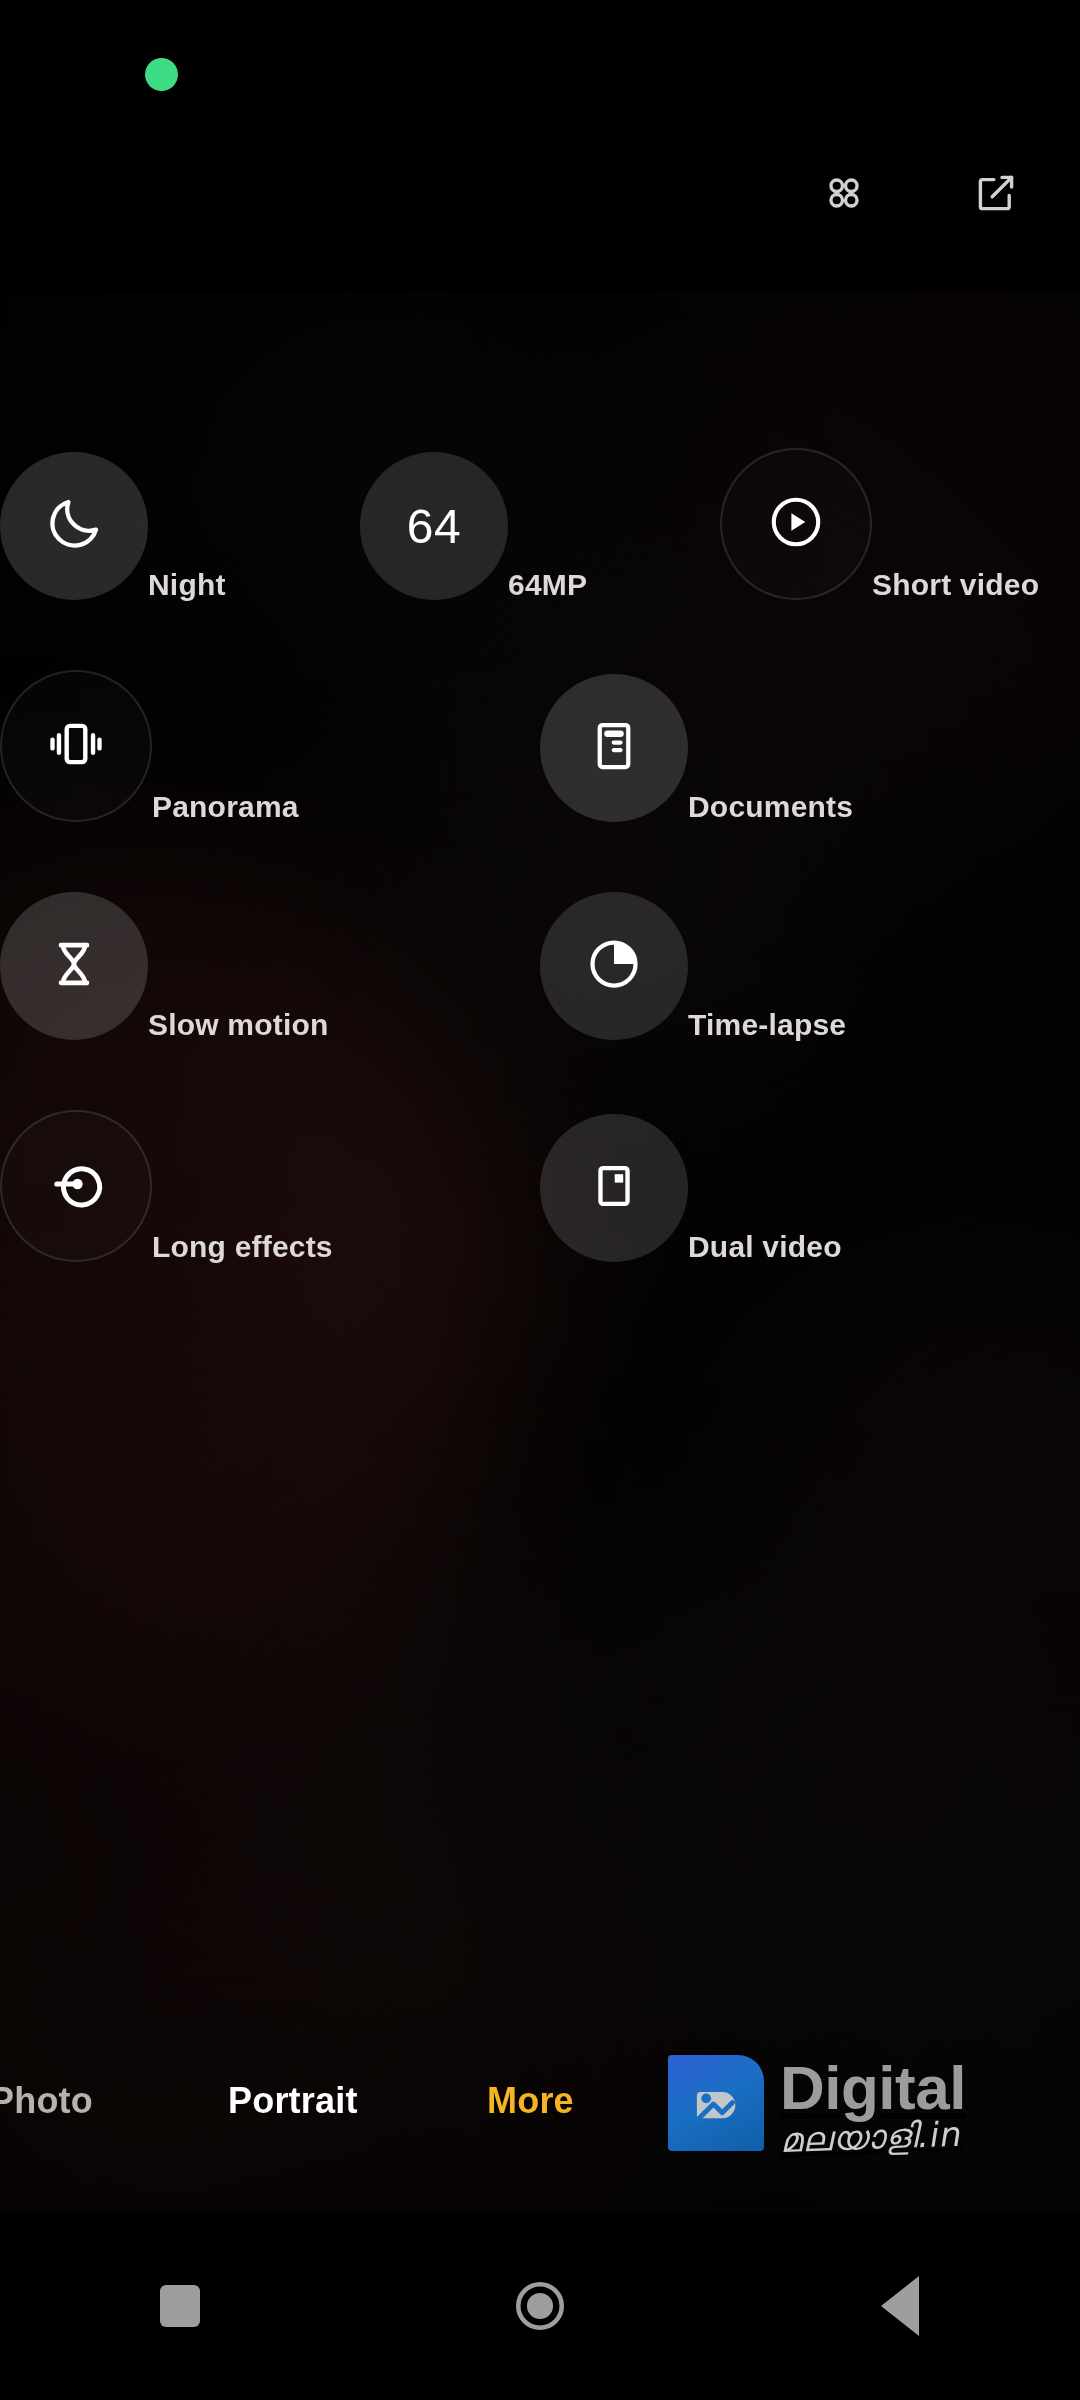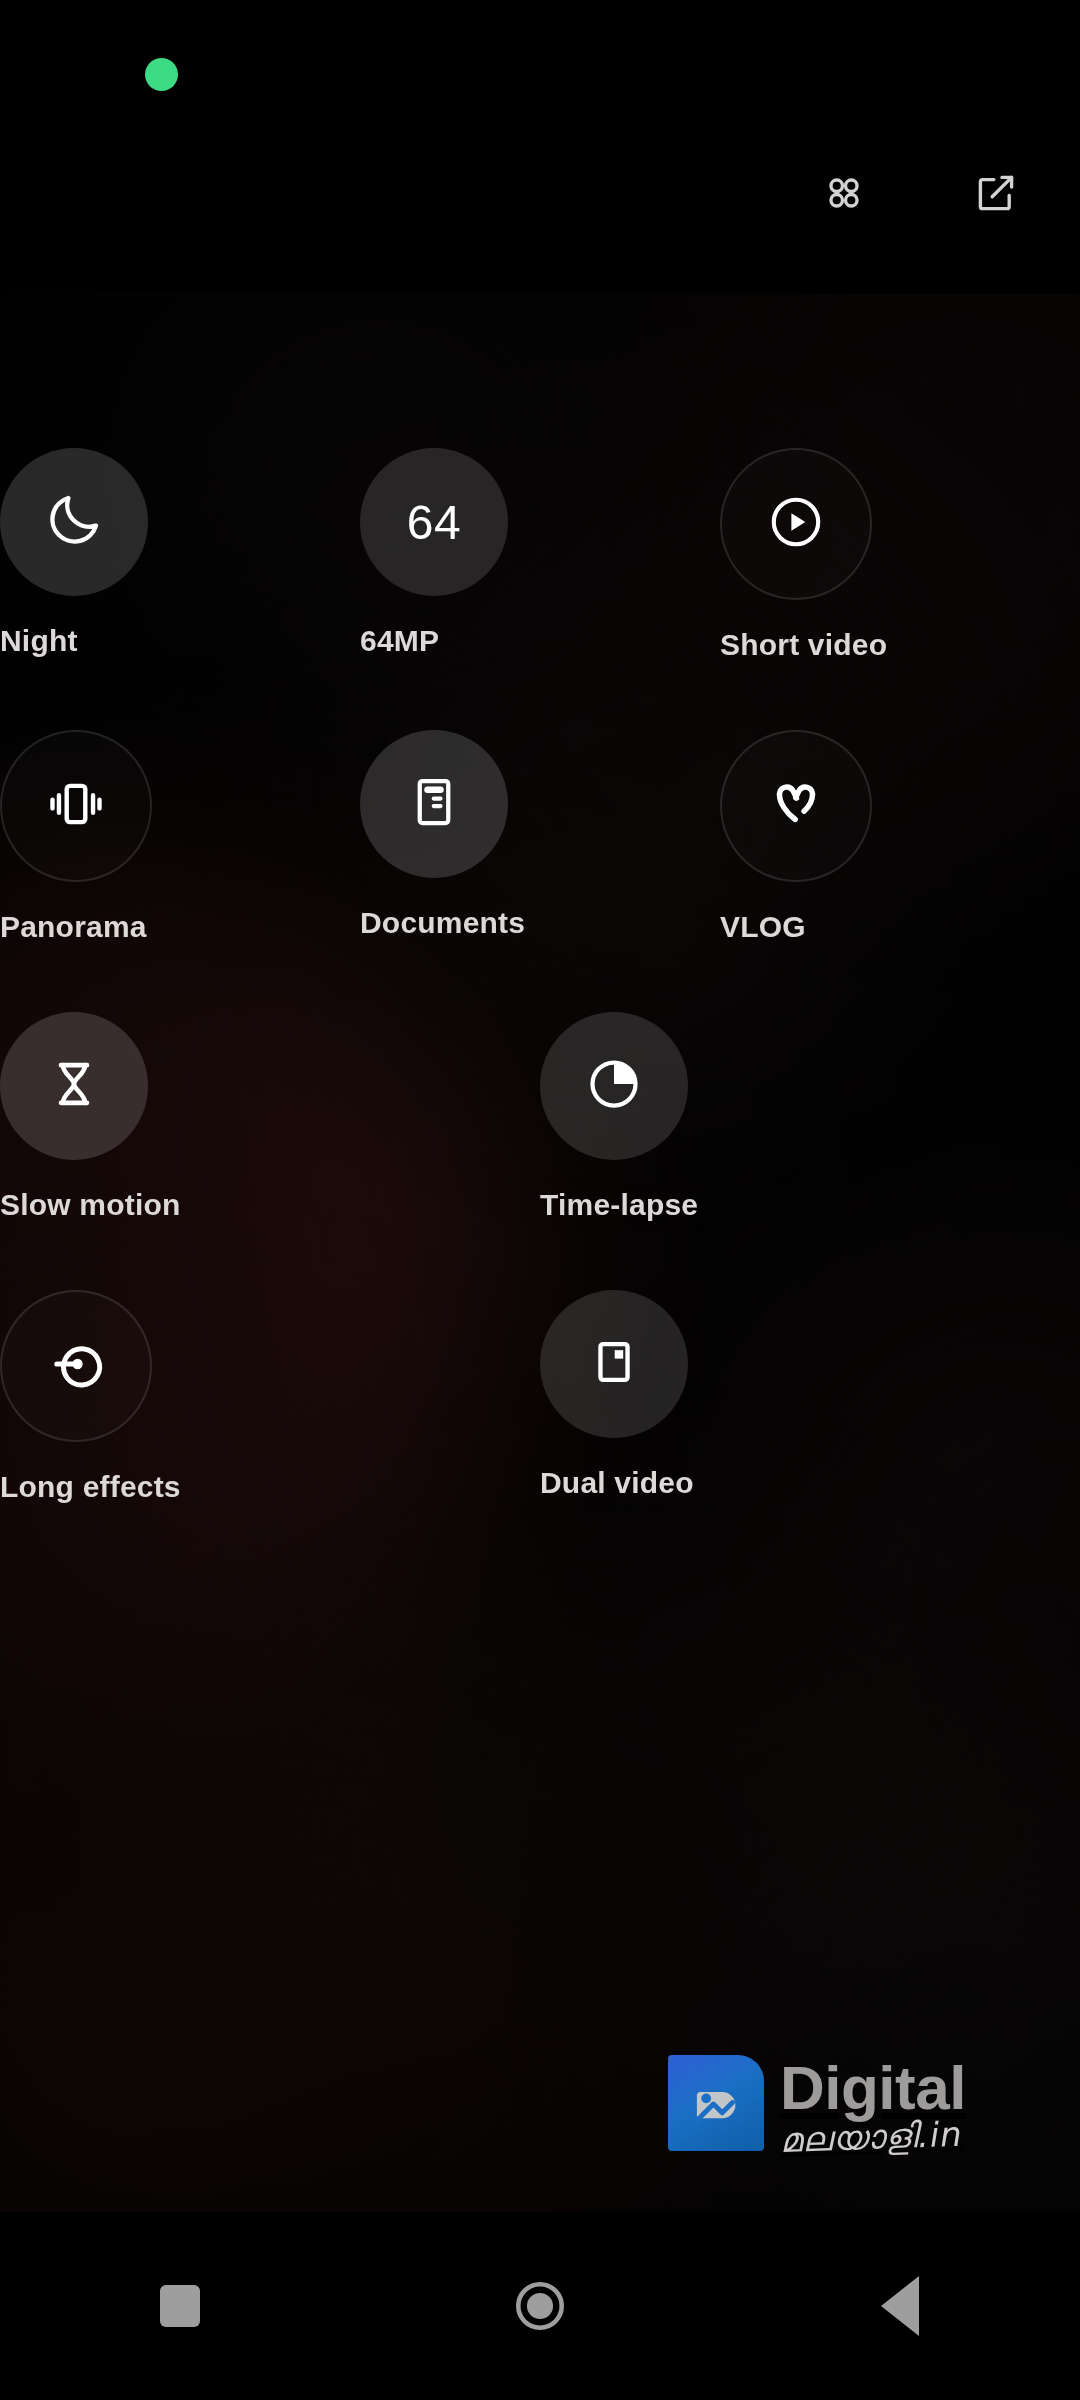--- a/index.html
+++ b/index.html
@@ -99,22 +99,21 @@
     padding-top: 155px;
   }
   .grid-row {
     display: flex;
     width: 1080px;
     margin-bottom: 70px;
   }
   .grid-cell {
     flex: 1 1 33.3333%;
     display: flex;
-    flex-direction: column;
-    align-items: flex-start;
+    align-items: flex-end;
     cursor: pointer;
   }
   .mode-circle {
     width: 148px;
     height: 148px;
     border-radius: 50%;
     display: flex;
     align-items: center;
     justify-content: center;
     position: relative;
@@ -309,33 +308,20 @@
               <svg width="60" height="60" viewBox="0 0 24 24" fill="none" stroke="#fff" stroke-width="1.7" stroke-linecap="round">
                 <rect x="6.3" y="3.6" width="11.4" height="16.8" rx="1.1"></rect>
                 <path d="M9.4 7.1h5.2M11.9 10.6h2.7M11.9 13.6h2.7"></path>
                 <path d="M9.4 7.1h5.2" stroke-width="2.6"></path>
               </svg>
             </span>
           </div>
           <div class="mode-label">Documents</div>
         </div>
 
-        <div class="grid-cell">
-          <div class="mode-circle outline">
-            <span>
-              <svg width="62" height="62" viewBox="0 0 24 24" fill="none" stroke="#fff" stroke-width="2.1" stroke-linecap="round" stroke-linejoin="round">
-                <path d="M5.6 8.2c0-1.6 1.3-2.8 2.8-2.8 1.2 0 2.1.7 2.6 1.7l1.2 2.6"></path>
-                <path d="M5.6 8.2c0 3.4 2.6 7.2 6.1 9.8"></path>
-                <path d="M18.4 8.2c0-1.6-1.3-2.8-2.8-2.8-1.2 0-2.1.7-2.6 1.7l-1.1 2.4"></path>
-                <path d="M18.4 8.2c0 2.4-1.4 4.8-3.3 6.6"></path>
-              </svg>
-            </span>
-          </div>
-          <div class="mode-label">VLOG</div>
-        </div>
       </div>
 
       <div class="grid-row">
         <div class="grid-cell">
           <div class="mode-circle fill-strong">
             <span>
               <svg width="58" height="58" viewBox="0 0 24 24" fill="none" stroke="#fff" stroke-width="1.9" stroke-linecap="round" stroke-linejoin="round">
                 <path d="M6.6 4.2h10.8M6.6 19.8h10.8"></path>
                 <path d="M7.4 4.2c0 3.5 4.6 5.6 4.6 7.8 0 2.2-4.6 4.3-4.6 7.8"></path>
                 <path d="M16.6 4.2c0 3.5-4.6 5.6-4.6 7.8 0 2.2 4.6 4.3 4.6 7.8"></path>
@@ -381,20 +367,25 @@
                 <rect x="6.4" y="4.6" width="11.2" height="14.8" rx="1.1"></rect>
                 <rect x="12.3" y="7.1" width="3.5" height="3.5" fill="#fff" stroke="none"></rect>
               </svg>
             </span>
           </div>
           <div class="mode-label">Dual video</div>
         </div>
       </div>
     </div>
 
+    <div id="mode-strip">
+      <span class="strip-item" id="strip-photo">Photo</span>
+      <span class="strip-item" id="strip-portrait">Portrait</span>
+      <span class="strip-item" id="strip-more">More</span>
+    </div>
 
     <div id="watermark">
       <div id="wm-logo">
         <svg width="62" height="62" viewBox="0 0 24 24" fill="none">
           <path d="M4.6 18.8V9.0c0-.7.6-1.3 1.3-1.3h8.6c2.8 0 5 2.3 5 5.1s-2.2 5.1-5 5.1H5.6c-.6 0-1-.5-1-1.1z" fill="#c3c6c8"></path>
           <circle cx="8.2" cy="10.2" r="1.9" fill="#1a6fc4"></circle>
           <path d="M4.6 18.8 11.0 12.4l3.4 3.4 4.0-4.0" stroke="#1a6fc4" stroke-width="1.9" fill="none" stroke-linecap="round" stroke-linejoin="round"></path>
         </svg>
       </div>
       <div id="wm-text">

